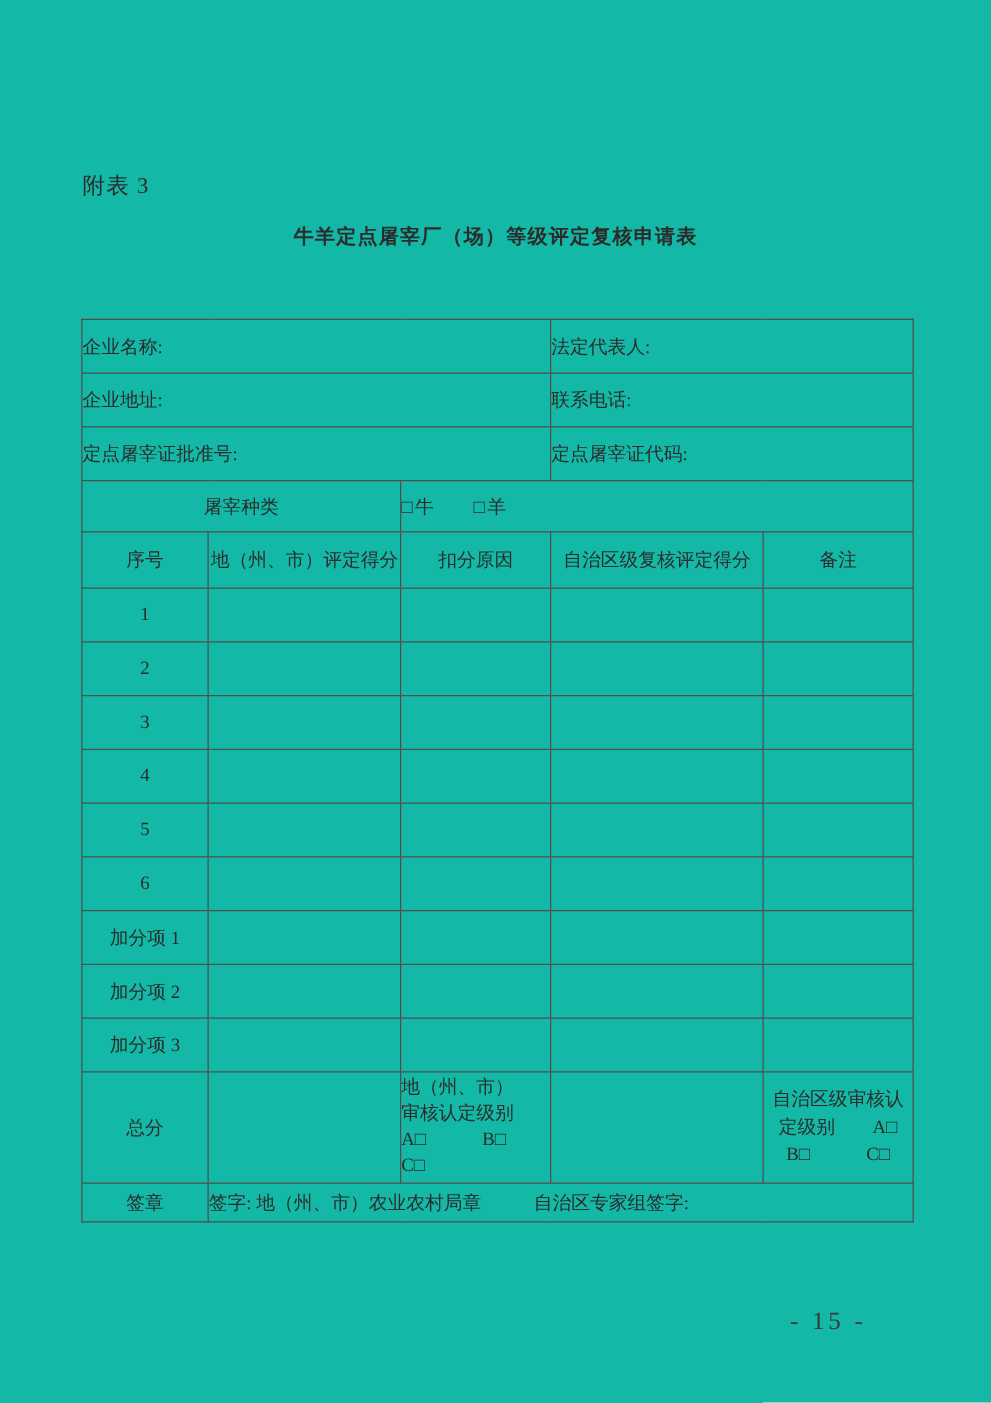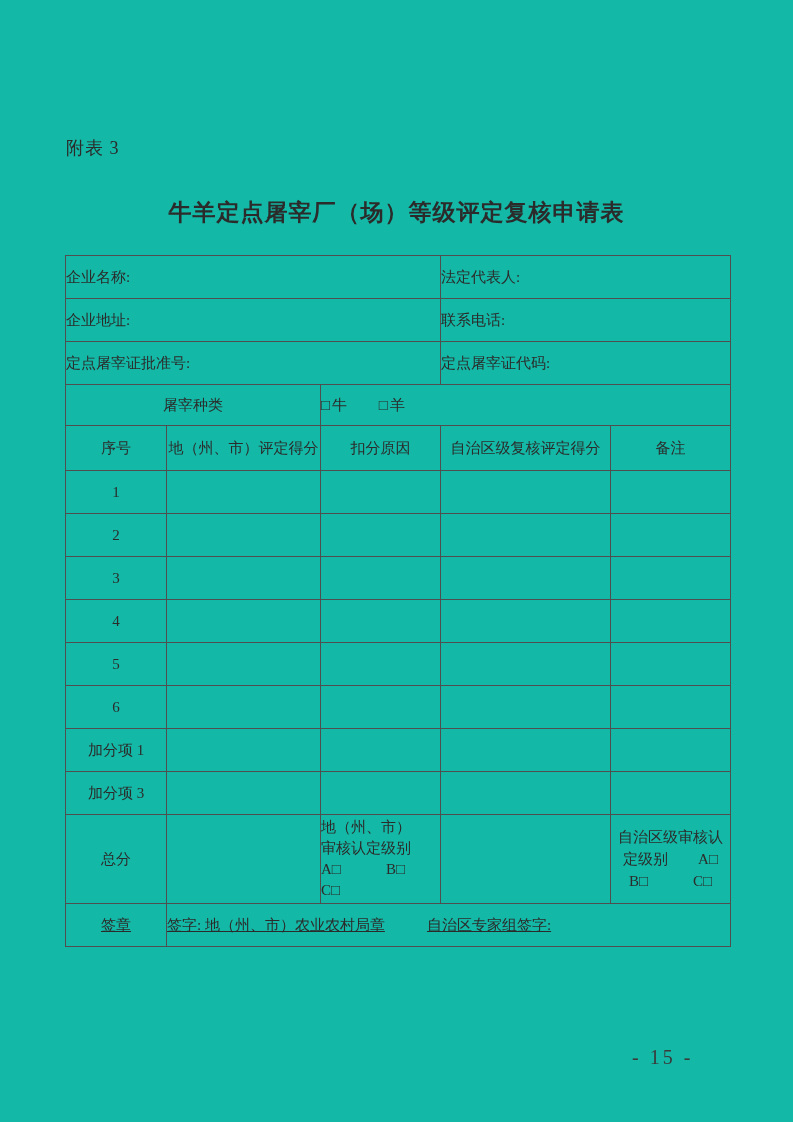--- a/index.html
+++ b/index.html
@@ -17,24 +17,24 @@
     position: absolute;
     left: 66px;
     top: 136px;
     font-size: 18px;
     letter-spacing: 1px;
   }
   .title {
     position: absolute;
     left: 0;
     right: 0;
-    top: 197px;
+    top: 179px;
     margin: 0;
     text-align: center;
-    font-size: 23px;
+    font-size: 16px;
     font-weight: 700;
     letter-spacing: 1px;
   }
   table.form {
     position: absolute;
     left: 65px;
     top: 255px;
     width: 665px;
     border-collapse: collapse;
     table-layout: fixed;
@@ -49,21 +49,21 @@
   .c1 { width: 101px; }
   .c2 { width: 154px; }
   .c3 { width: 120px; }
   .c4 { width: 170px; }
   .c5 { width: 120px; }
   tr.r-info  { height: 43px; }
   tr.r-species { height: 41px; }
   tr.r-head  { height: 45px; }
   tr.r-data  { height: 43px; }
   tr.r-total { height: 89px; }
-  tr.r-sign  { height: 43px; text-decoration: underline; }
+  tr.r-sign  { height: 31px; }
   .left-pad { padding-left: 9px; }
   .center { text-align: center; }
   .head-cell { text-align: center; font-size: 14.5px; }
   .species-val { padding-left: 38px; }
   .opt { margin-right: 28px; white-space: nowrap; }
   .opt .box { margin-right: 2px; }
   .grade-left {
     font-size: 14px;
     line-height: 21px;
     padding: 4px 8px;
@@ -179,20 +179,27 @@
       <td></td>
     </tr>
     <tr class="r-data">
       <td class="center">加分项 1</td>
       <td></td>
       <td></td>
       <td></td>
       <td></td>
     </tr>
     <tr class="r-data">
+      <td class="center">加分项 2</td>
+      <td></td>
+      <td></td>
+      <td></td>
+      <td></td>
+    </tr>
+    <tr class="r-data">
       <td class="center">加分项 3</td>
       <td></td>
       <td></td>
       <td></td>
       <td></td>
     </tr>
 
     <tr class="r-total">
       <td class="center">总分</td>
       <td></td>

